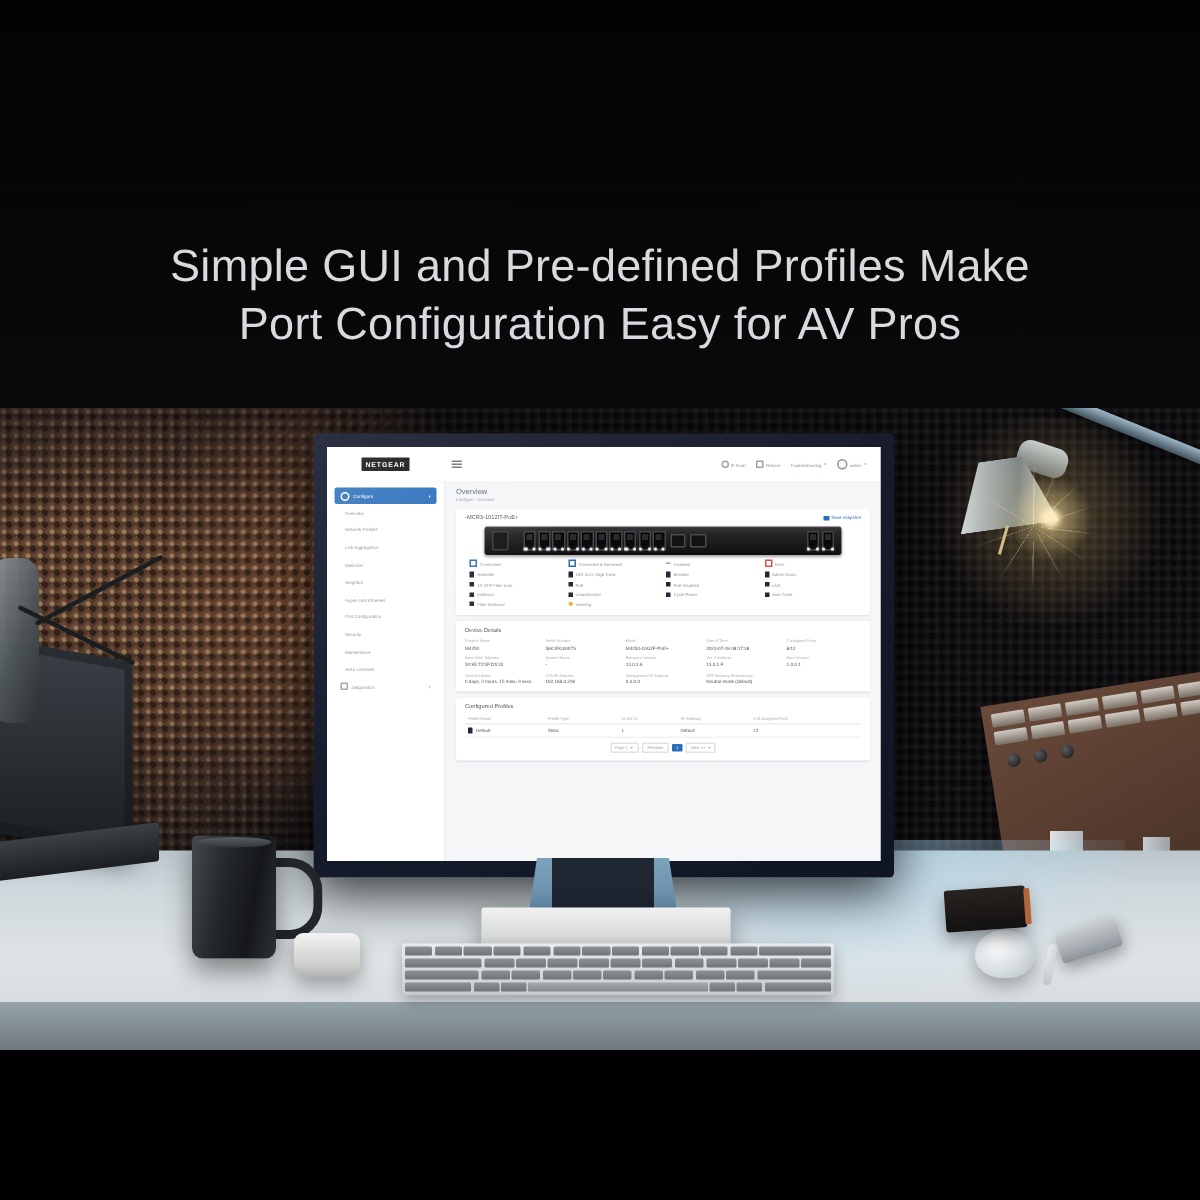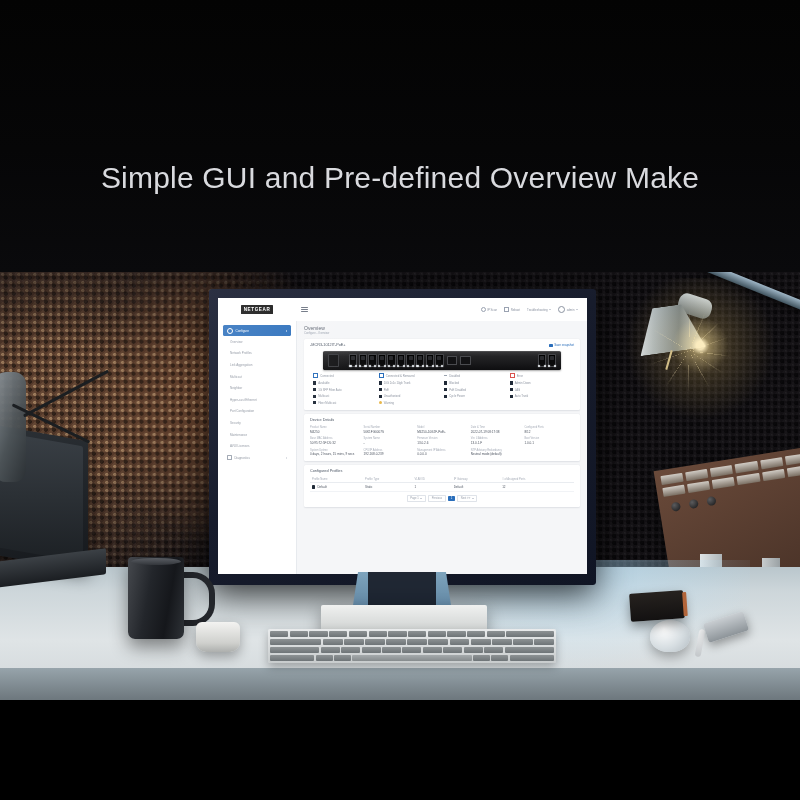--- a/index.html
+++ b/index.html
@@ -226,21 +226,22 @@
   
   .bottom-band{position:absolute;left:0;top:700px;width:800px;height:100px;background:#000;}
 </style>
 </head>
 <body>
 
 <div id="stage">
 
   <div class="headline-band">
     <div class="headline">
-      <span class="l1">Simple GUI and Pre-defined Overview Make</span>
+      <span class="l1">Simple GUI and Pre-defined Profiles Make</span>
+      <span class="l2">Port Configuration Easy for AV Pros</span>
     </div>
   </div>
 
   <div class="scene">
     <div class="wall-dark"></div>
     <div class="wall-warm"></div>
     <div class="wall-warm2"></div>
 
     <div class="lamp-arm"></div>
     <div class="lamp-joint"></div>

